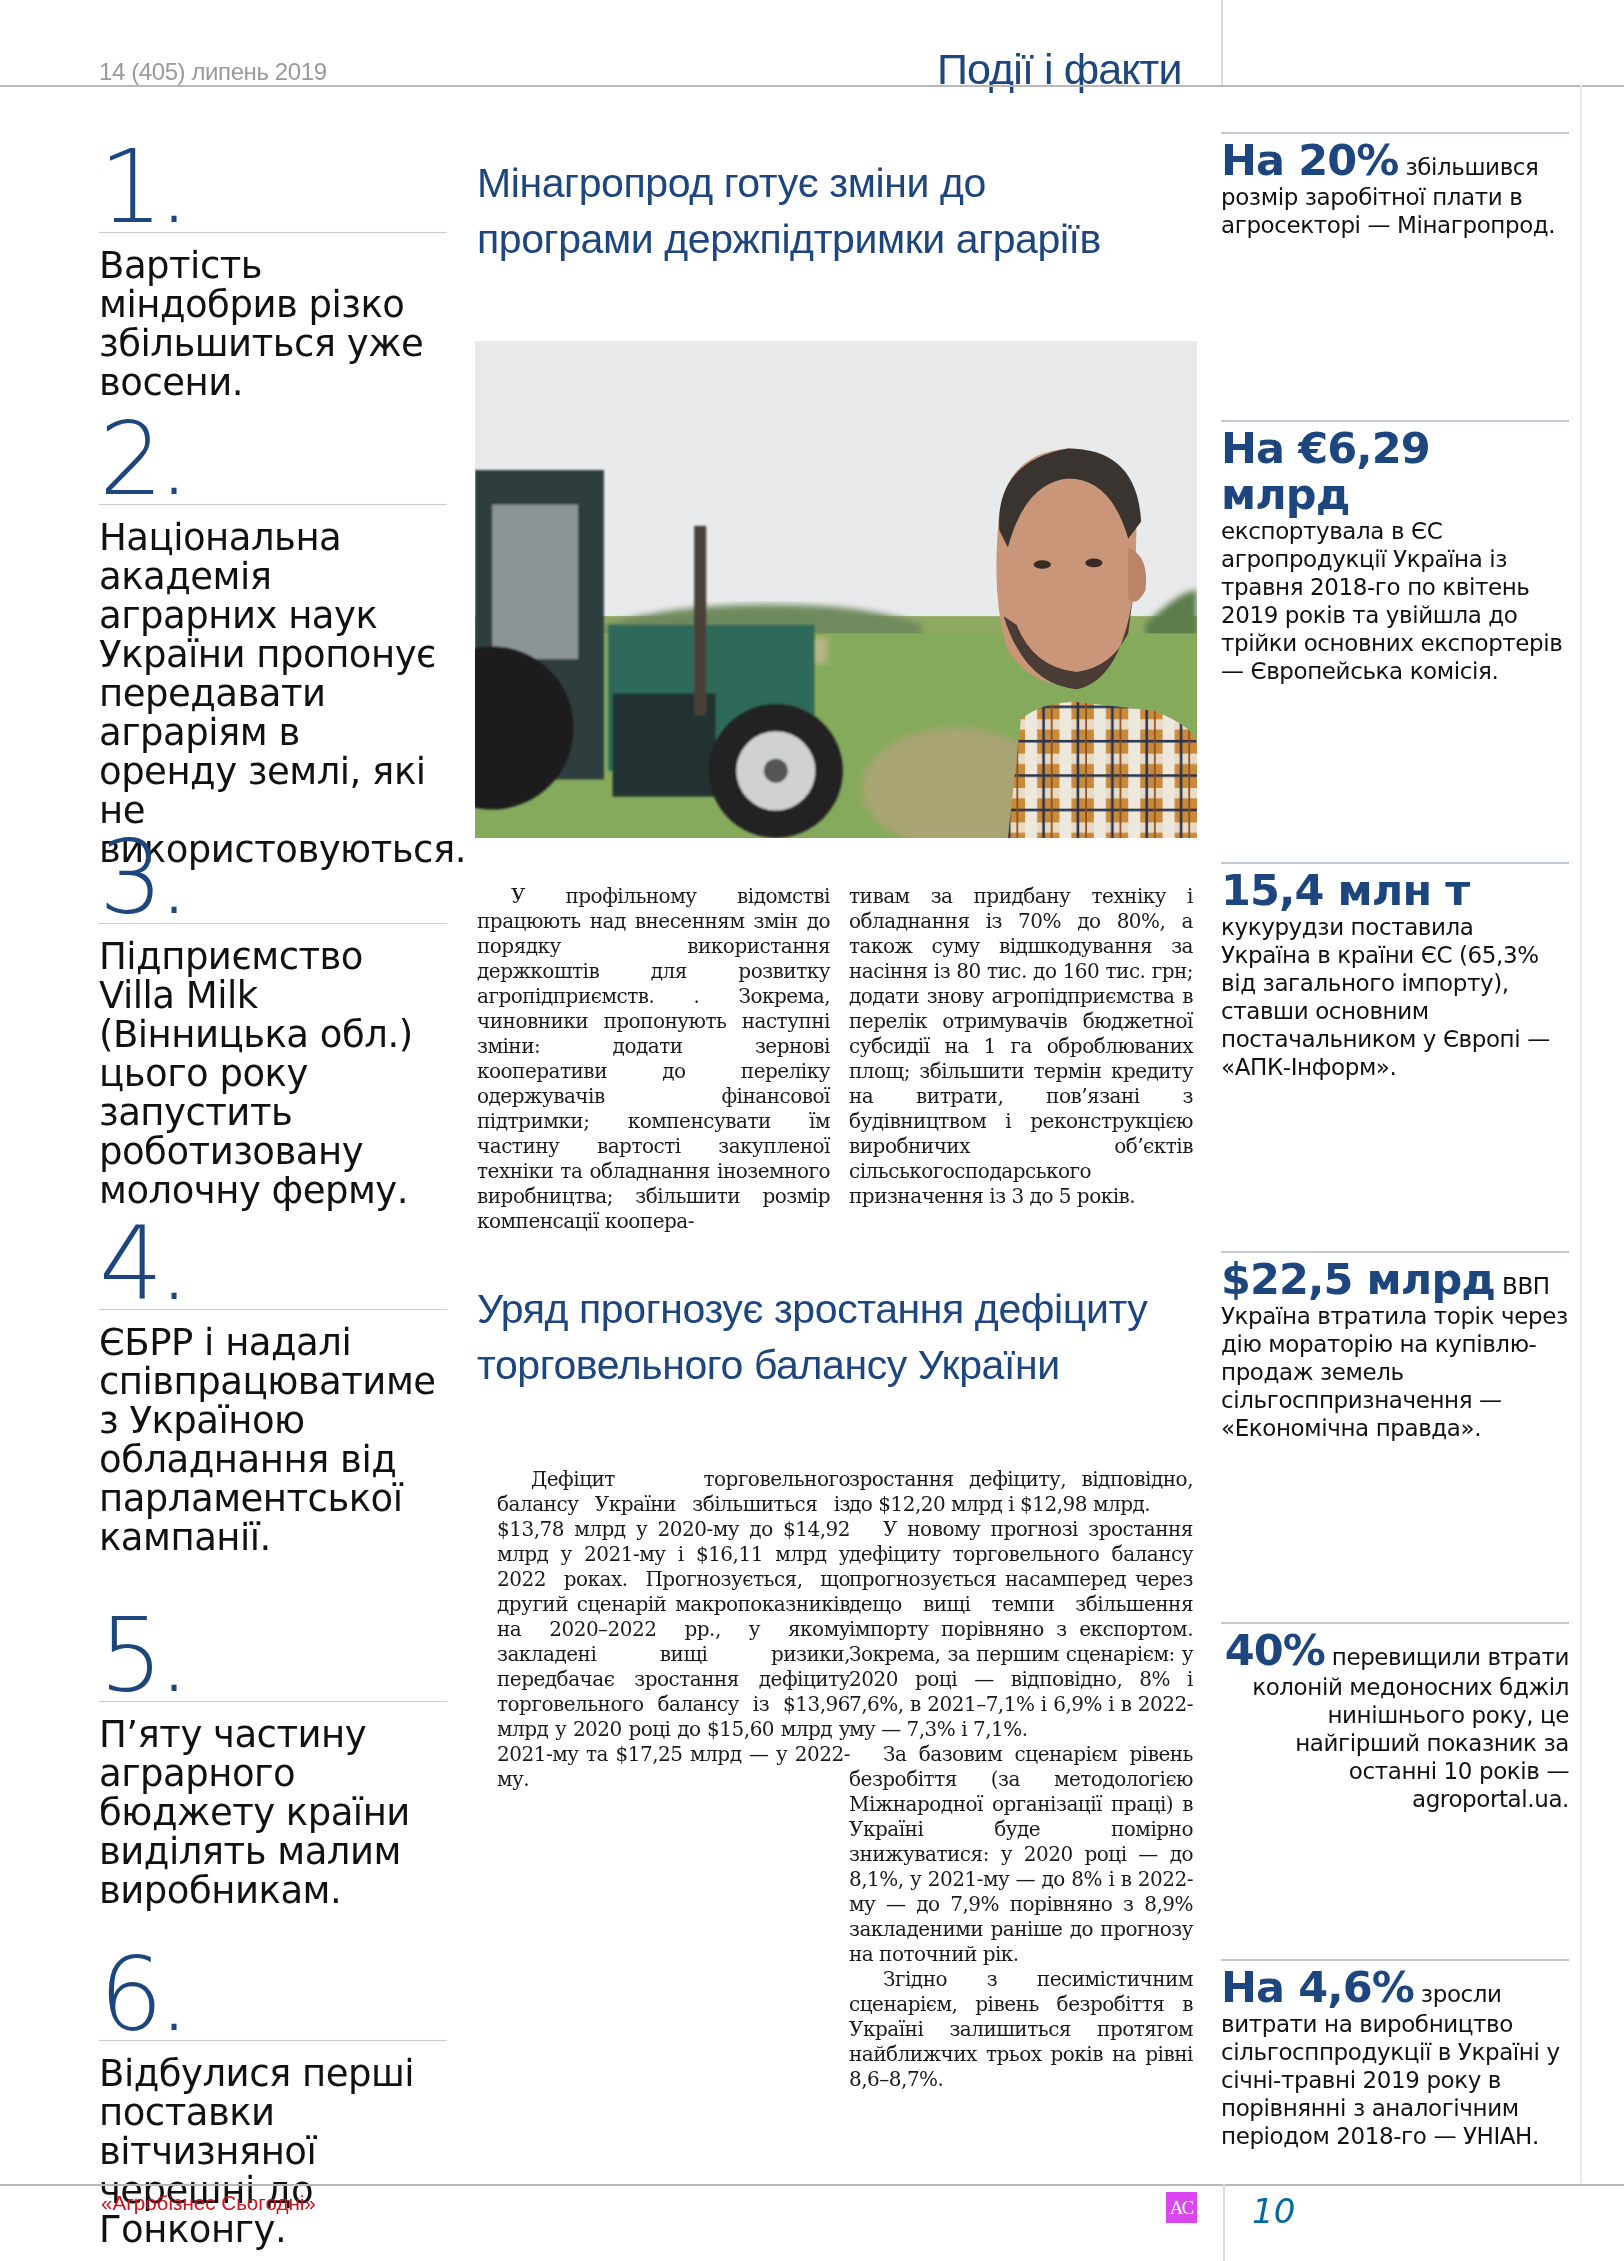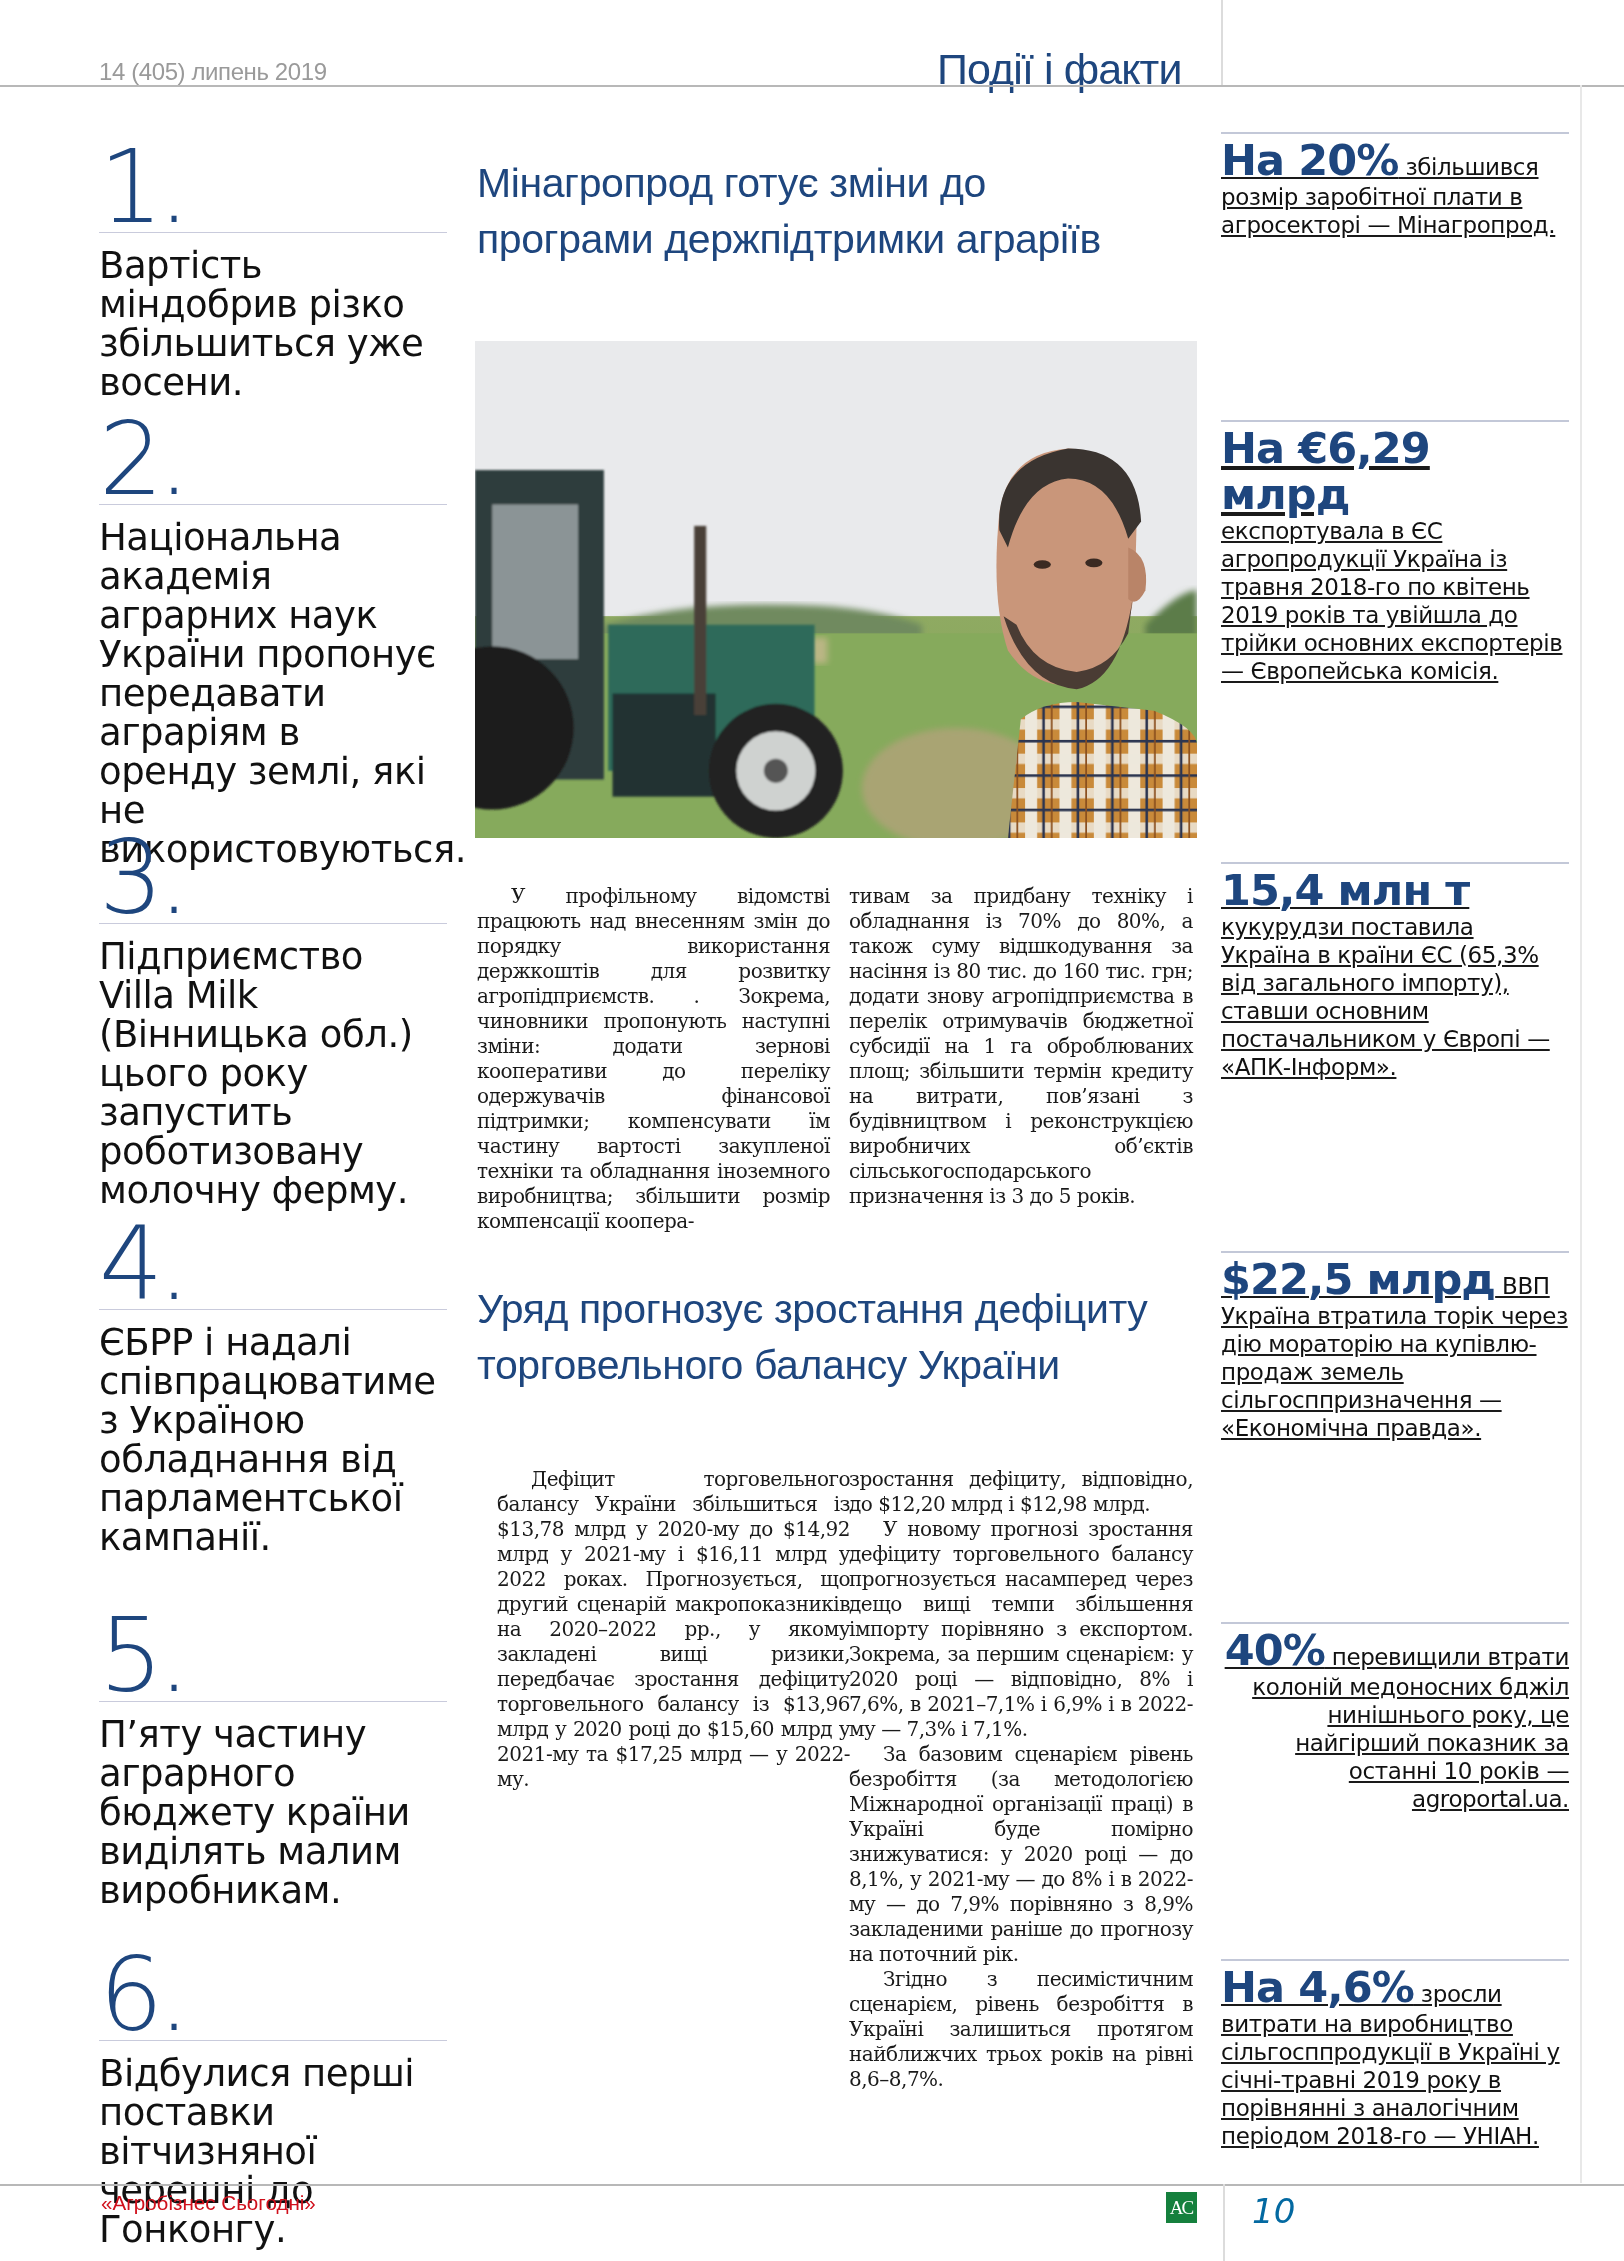--- a/index.html
+++ b/index.html
@@ -21,27 +21,27 @@
 
   
   .photo { left: 475px; top: 341px; width: 722px; height: 497px; overflow: hidden; background: linear-gradient(#e8eaec 0%, #eceef0 35%, #b8c49a 44%, #8faa62 55%, #7ea356 100%); }
 
   
   .body-col { position: absolute; font-family: "DejaVu Serif", serif; font-size: 20px; line-height: 25px; color: #1a1a1a; text-align: justify; hyphens: manual; letter-spacing: -0.5px; }
   .body-col p { margin: 0; text-indent: 34px; }
   .body-col p.cont { text-indent: 0; }
 
   
-  .fact { position: absolute; left: 1221px; width: 348px; text-decoration: underline; }
+  .fact { position: absolute; left: 1221px; width: 348px; }
   .fact .rule { height: 1.7px; background: #c3c8d8; width: 348px; margin-bottom: 3.4px; }
   .fact .hl { font-family: "DejaVu Sans", sans-serif; font-weight: bold; font-size: 43px; color: #1e467e; letter-spacing: -0.9px; line-height: 46px; }
   .fact .txt { font-family: "DejaVu Sans", sans-serif; font-size: 23px; line-height: 28px; color: #111; letter-spacing: -0.4px; }
 
   .footer-brand { left: 101px; top: 2191px; font-family: "Liberation Sans", sans-serif; font-size: 20.6px; color: #d0101c; }
-  .ac-logo { left: 1166px; top: 2192px; width: 31px; height: 31px; background: #15803d; color: #fff; font-family: "Liberation Serif", serif; font-size: 19px; line-height: 31px; text-align: center; letter-spacing: -0.9px; }
+  .ac-logo { left: 1166px; top: 2192px; width: 31px; height: 31px; background: #d946ef; color: #fff; font-family: "Liberation Serif", serif; font-size: 19px; line-height: 31px; text-align: center; letter-spacing: -0.9px; }
   .page-num { left: 1252px; top: 2191px; font-family: "DejaVu Sans", sans-serif; font-size: 34px; color: #0369a1; font-style: italic; }
 </style>
 </head>
 <body>
 
 <div class="abs issue">14 (405) липень 2019</div>
 <div class="abs section">Події і факти</div>
 <div class="hline" style="left:0; top:85px; width:1625px;"></div>
 <div class="vline" style="left:1221px; top:0; height:85px;"></div>
 <div class="vline" style="left:1580px; top:85px; height:2098px; background:#e8e8e8;"></div>

